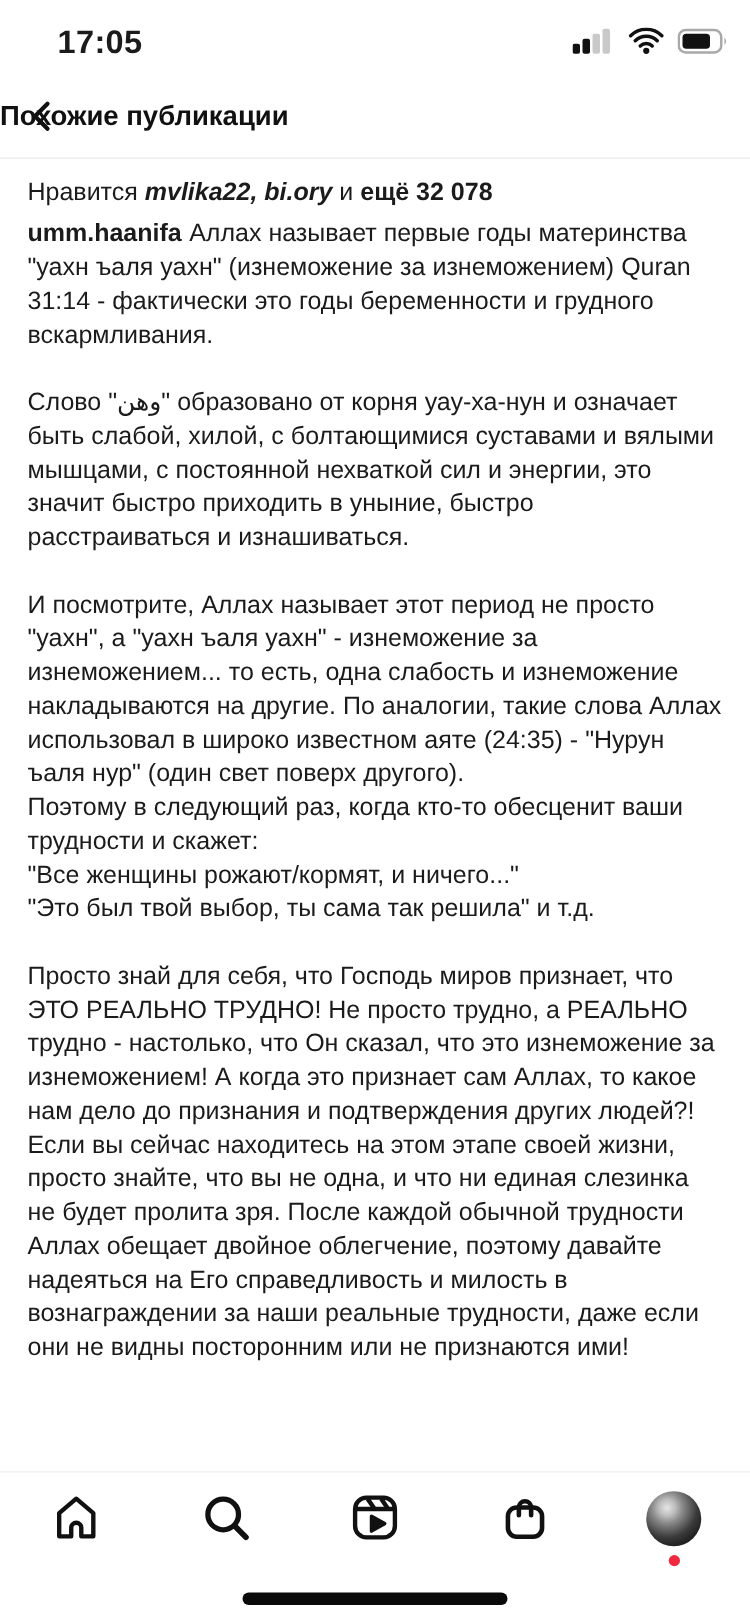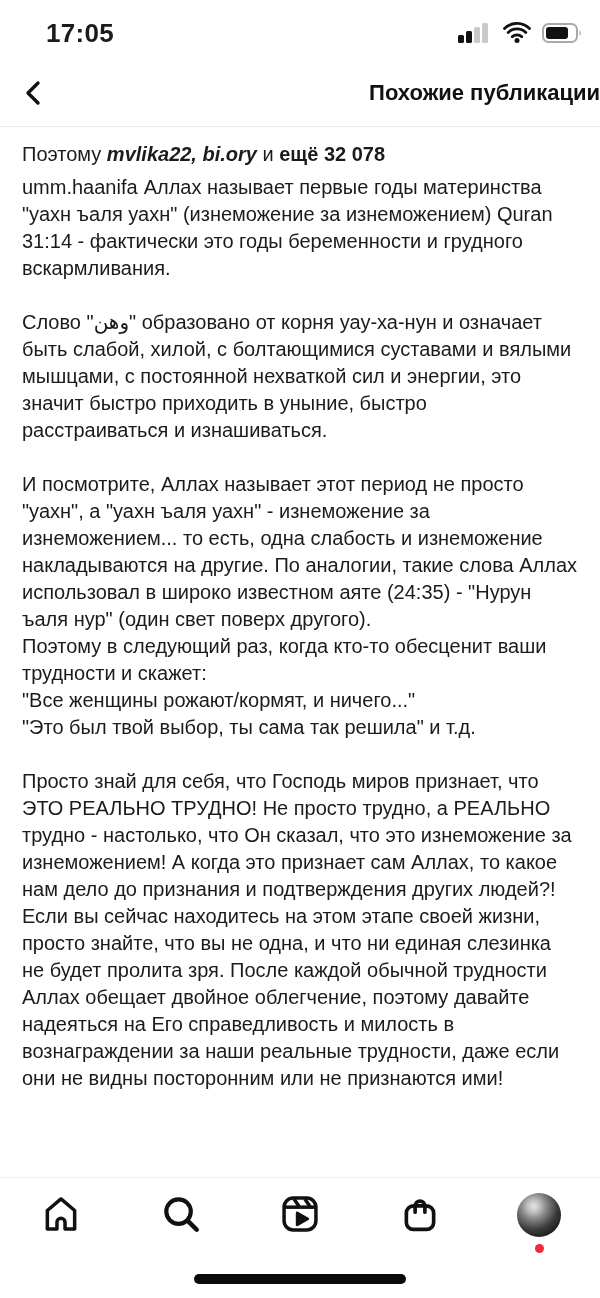--- a/index.html
+++ b/index.html
@@ -14,35 +14,35 @@
   .status-time { font-size: 26px; font-weight: 700; letter-spacing: .3px; }
   .status-icons { display: flex; align-items: center; gap: 10px; }
 
   
   .nav-header {
     height: 67px; display: flex; align-items: center; position: relative;
     border-bottom: 1px solid #ececec; padding: 0 20px;
   }
   .back-button { width: 34px; height: 34px; display: flex; align-items: center; cursor: pointer; }
   .nav-title {
-    position: absolute; left: 0; right: 0; text-align: right;
+    position: absolute; left: 0; right: 0; text-align: left;
     font-size: 22px; font-weight: 700; color: #111; pointer-events: none;
   }
 
   
   .content { height: 1050px; padding: 16px 22px 0 22px; overflow: hidden; }
   .likes-line { font-size: 20px; margin-bottom: 8px; color: #1b1b1b; }
   .likes-users { font-weight: 700; cursor: pointer; font-style: italic; }
   .likes-more { font-weight: 700; }
   .caption p {
     font-size: 20px; line-height: 27px; white-space: pre-line;
     margin-bottom: 27px; color: #1b1b1b;
   }
   .caption p:last-child { margin-bottom: 0; }
-  .caption .username { font-weight: 400; margin-right: 6px; cursor: pointer; }
+  .caption .username { font-weight: 700; margin-right: 6px; cursor: pointer; }
 
   
   .tab-bar {
     height: 84px; border-top: 1px solid #f0f0f0;
     display: flex; justify-content: space-between; align-items: flex-start;
     padding: 15px 38px 0 38px;
   }
   .tab-item { width: 46px; height: 62px; display: flex; flex-direction: column; align-items: center; cursor: pointer; position: relative; }
   .avatar {
     width: 44px; height: 44px; border-radius: 50%;
@@ -96,21 +96,21 @@
     <span>
       <svg width="28" height="32" viewBox="0 0 28 32">
         <polyline points="18,6 8,16 18,26" stroke="#111" stroke-width="3.4" fill="none" stroke-linecap="round" stroke-linejoin="round"></polyline>
       </svg>
     </span>
   </div>
   <div class="nav-title">Похожие публикации</div>
 </div>
 
 <div class="content">
-  <div class="likes-line"><span>Поэтому </span><span class="likes-users">mvlika22, bi.ory</span><span> и </span><span class="likes-more">ещё 32 078</span></div>
+  <div class="likes-line"><span>Нравится </span><span class="likes-users">mvlika22, bi.ory</span><span> и </span><span class="likes-more">ещё 32 078</span></div>
 
   <div class="caption">
     <p><span class="username">umm.haanifa</span><span>Аллах называет первые годы материнства "уахн ъаля уахн" (изнеможение за изнеможением) Quran 31:14 - фактически это годы беременности и грудного вскармливания.</span></p>
     <p>Слово "وهن" образовано от корня уау-ха-нун и означает быть слабой, хилой, с болтающимися суставами и вялыми мышцами, с постоянной нехваткой сил и энергии, это значит быстро приходить в уныние, быстро расстраиваться и изнашиваться.</p>
     <p>И посмотрите, Аллах называет этот период не просто "уахн", а "уахн ъаля уахн" - изнеможение за изнеможением... то есть, одна слабость и изнеможение накладываются на другие. По аналогии, такие слова Аллах использовал в широко известном аяте (24:35) - "Нурун ъаля нур" (один свет поверх другого).
 Поэтому в следующий раз, когда кто-то обесценит ваши трудности и скажет:
 "Все женщины рожают/кормят, и ничего..."
 "Это был твой выбор, ты сама так решила" и т.д.</p>
     <p>Просто знай для себя, что Господь миров признает, что ЭТО РЕАЛЬНО ТРУДНО! Не просто трудно, а РЕАЛЬНО трудно - настолько, что Он сказал, что это изнеможение за изнеможением! А когда это признает сам Аллах, то какое нам дело до признания и подтверждения других людей?!Если вы сейчас находитесь на этом этапе своей жизни, просто знайте, что вы не одна, и что ни единая слезинка не будет пролита зря. После каждой обычной трудности Аллах обещает двойное облегчение, поэтому давайте надеяться на Его справедливость и милость в вознаграждении за наши реальные трудности, даже если они не видны посторонним или не признаются ими!</p>
   </div>

